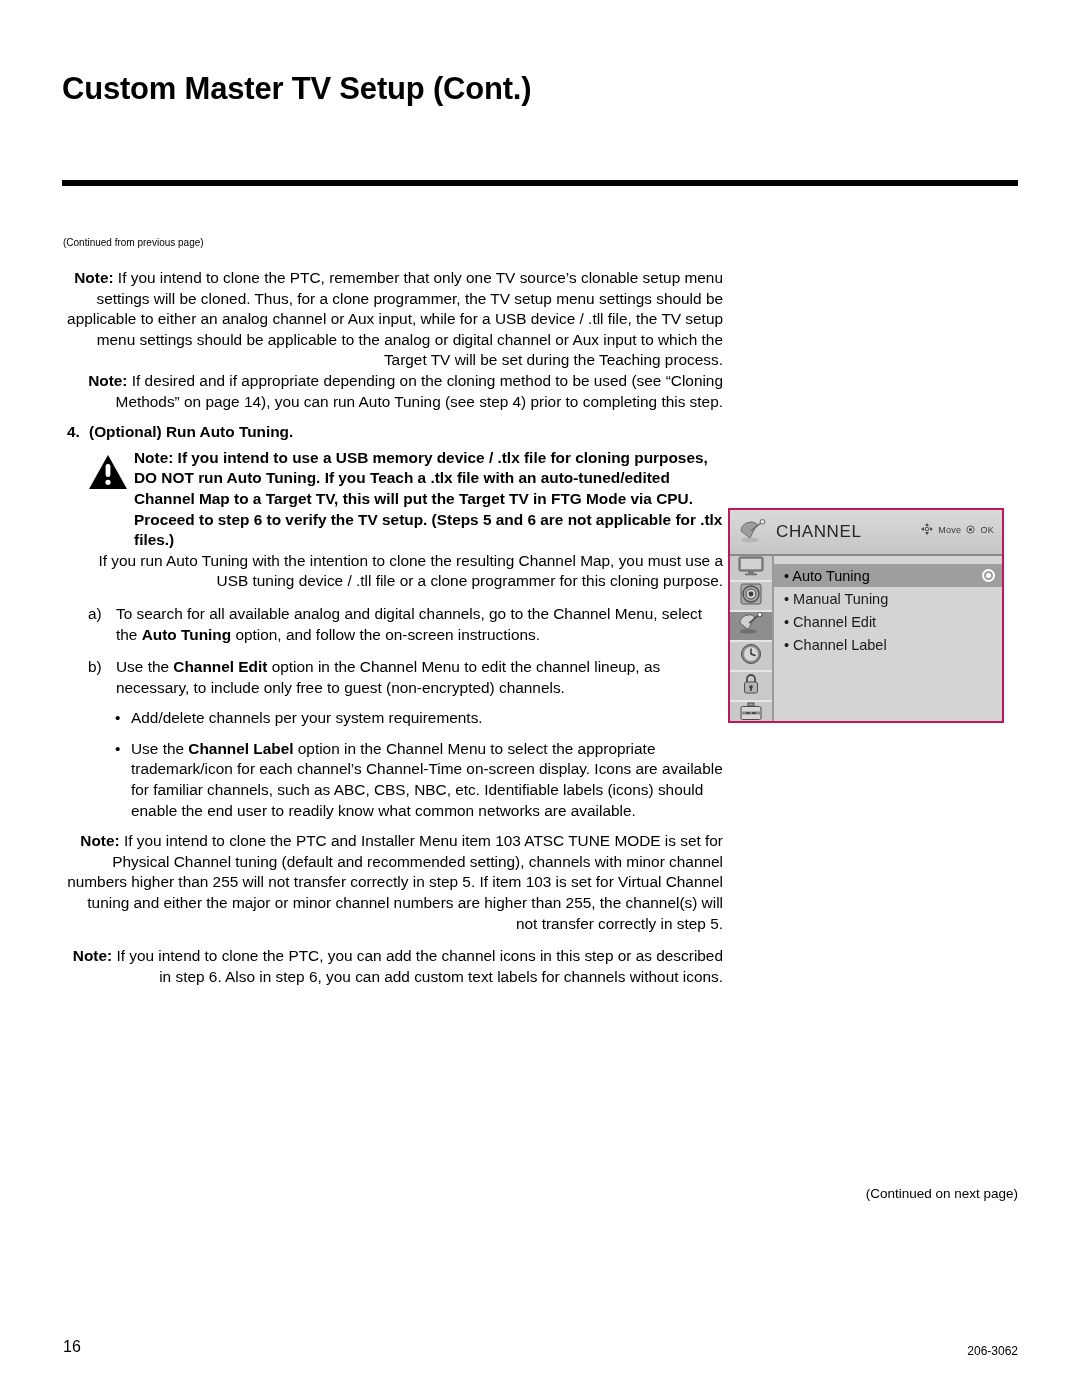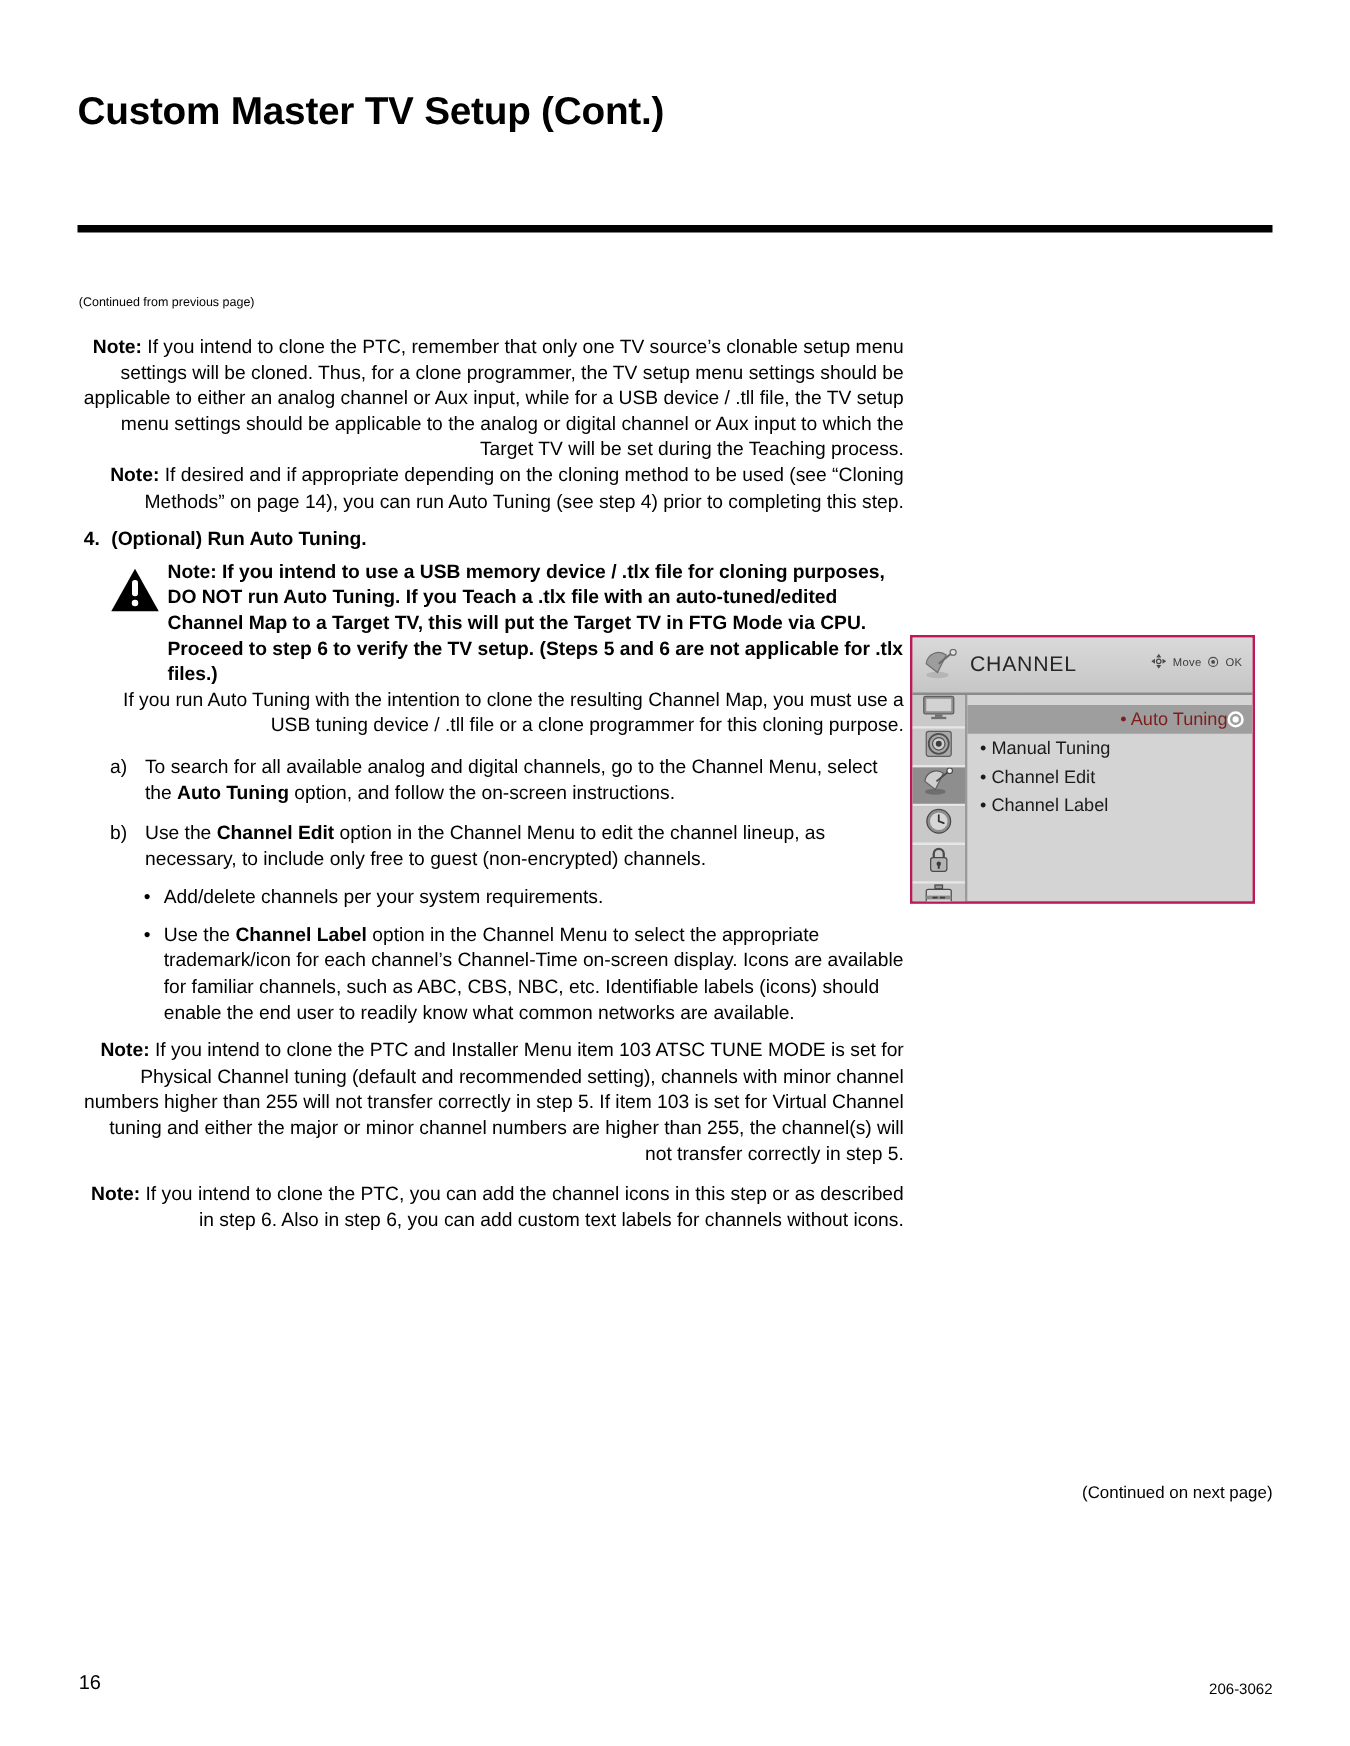--- a/index.html
+++ b/index.html
@@ -213,22 +213,21 @@
     height: 23px;
     display: flex;
     align-items: center;
     padding: 0 7px 0 10px;
     font-size: 14.5px;
     color: #1a1a1a;
     box-sizing: border-box;
   }
   .osd-item.selected {
     background: #9e9e9e;
-    color: #7f1d1d;
-    text-align: right;
+    color: #000000;
   }
   .osd-item .it-label { flex: 1; white-space: nowrap; }
   .osd-radio {
     width: 13px; height: 13px;
     border-radius: 50%;
     border: 2px solid #ffffff;
     box-sizing: border-box;
     display: flex; align-items: center; justify-content: center;
     flex: none;
   }

